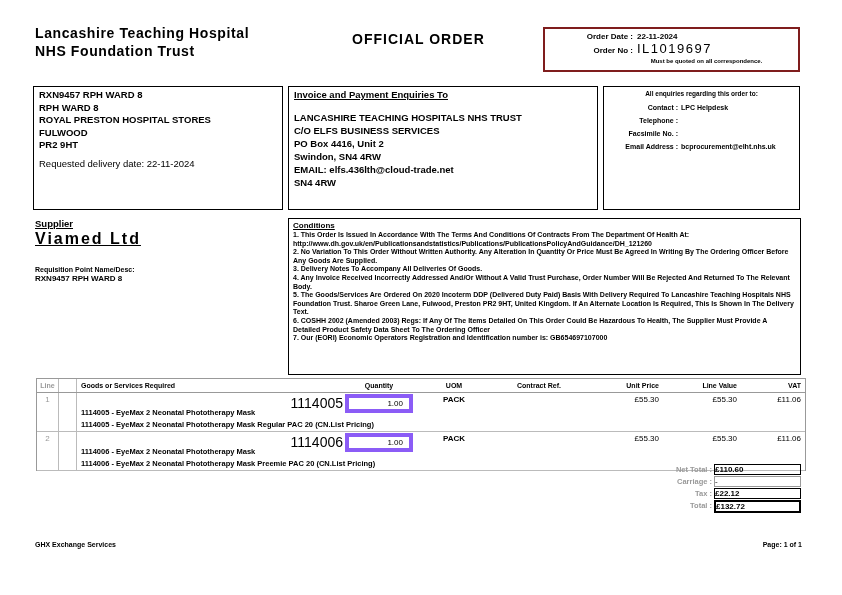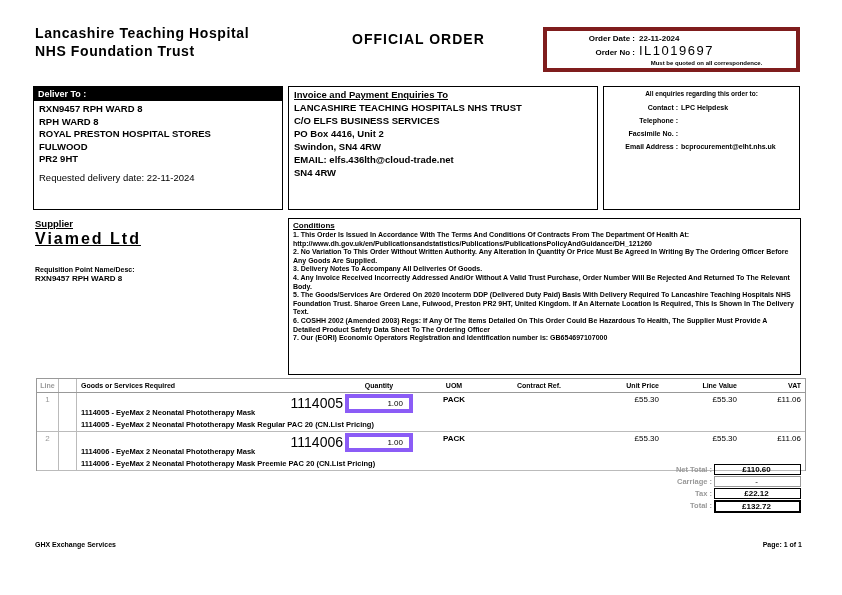--- a/index.html
+++ b/index.html
@@ -3,36 +3,36 @@
 <meta charset="utf-8">
 <style>
   html,body{margin:0;padding:0;background:#fff;}
   .page{
     position:relative;width:842px;height:595px;background:#fff;
     font-family:"Liberation Sans",sans-serif;color:#000;overflow:hidden;border-radius:31px;
   }
   
   .org-name{position:absolute;left:35px;top:24px;font-size:14px;font-weight:bold;letter-spacing:.6px;line-height:18px;}
   .doc-title{position:absolute;left:352px;top:31px;font-size:14px;font-weight:bold;letter-spacing:1px;}
-  .order-box{position:absolute;left:543px;top:27px;width:257px;height:45px;border:4px solid #7f1d1d;box-sizing:border-box;padding-top:3px;}
+  .order-box{position:absolute;left:543px;top:27px;width:257px;height:45px;border:2px solid #7f1d1d;box-sizing:border-box;padding-top:3px;}
   .order-row{display:grid;grid-template-columns:88px auto;column-gap:4px;align-items:baseline;}
   .order-label{font-size:8px;font-weight:bold;text-align:right;}
   .order-val{font-size:8px;font-weight:bold;}
   .order-no-val{font-size:13px;font-weight:normal;letter-spacing:1.5px;}
   .order-note{font-size:6px;font-weight:bold;text-align:center;padding-left:70px;margin-top:2px;}
   
   .deliver-box{position:absolute;left:33px;top:86px;width:250px;height:124px;border:1px solid #000;box-sizing:border-box;}
   .deliver-title{background:#000;color:#fff;font-size:9px;font-weight:bold;padding:2px 4px;}
   .deliver-lines{padding:2px 5px 0 5px;font-size:9.5px;font-weight:bold;line-height:12.5px;}
   .req-date{font-size:9.5px;font-weight:normal;padding:6px 5px 0 5px;}
   
   .invoice-box{position:absolute;left:288px;top:86px;width:310px;height:124px;border:1px solid #000;box-sizing:border-box;padding:2px 5px;}
   .invoice-title{font-size:9.5px;font-weight:bold;text-decoration:underline;}
   .invoice-line{font-size:9.5px;font-weight:bold;line-height:13px;}
-  .invoice-line.first{margin-top:1px;}
+  .invoice-line.first{margin-top:11px;}
   
   .enq-box{position:absolute;left:603px;top:86px;width:197px;height:124px;border:1px solid #000;box-sizing:border-box;padding-top:3px;}
   .enq-title{font-size:6.5px;font-weight:bold;text-align:center;margin-bottom:4px;}
   .enq-row{display:grid;grid-template-columns:74px auto;column-gap:3px;line-height:13px;}
   .enq-label{font-size:7px;font-weight:bold;text-align:right;}
   .enq-val{font-size:7px;font-weight:bold;}
   
   .supplier-title{position:absolute;left:35px;top:218px;font-size:9.5px;font-weight:bold;text-decoration:underline;}
   .supplier-name{position:absolute;left:35px;top:230px;font-size:16px;font-weight:bold;letter-spacing:2px;text-decoration:underline;}
   .req-label{position:absolute;left:35px;top:266px;font-size:7px;font-weight:bold;}
@@ -59,21 +59,21 @@
   .cell-line{grid-row:1/4;color:#999;font-size:8px;text-align:center;border-right:1px solid #bbb;padding-top:2px;}
   .cell-spacer{grid-row:1/4;border-right:1px solid #bbb;}
   .cell-code{font-size:14px;padding-left:4px;padding-top:2px;text-align:right;}
   .qty-box{border:4px solid #8b5cf6;font-size:8px;text-align:right;height:11px;line-height:11px;margin:1px 2px 0 2px;padding-right:6px;}
   .cell-uom{font-size:8px;font-weight:bold;text-align:center;padding-top:2px;}
   .cell-money{font-size:8px;text-align:right;padding-top:2px;}
   .cell-desc{grid-column:3/10;font-size:7.5px;font-weight:bold;line-height:12px;padding-left:4px;}
   
   .totals{position:absolute;left:640px;top:464px;width:161px;display:grid;grid-template-columns:72px 87px;column-gap:2px;row-gap:1px;}
   .tot-label{color:#999;font-size:7.5px;font-weight:bold;text-align:right;line-height:11px;}
-  .tot-val{border:1px solid #000;font-size:8px;font-weight:bold;text-align:center;height:9px;line-height:9px;padding-right:2px;box-sizing:content-box;}
+  .tot-val{border:1px solid #000;font-size:8px;font-weight:bold;text-align:left;height:9px;line-height:9px;padding-right:2px;box-sizing:content-box;}
   .tot-val.carriage{border-color:#999;font-weight:normal;}
   .tot-val.grand{border:2px solid #000;font-weight:bold;}
   
   .footer-left{position:absolute;left:35px;top:541px;font-size:7px;font-weight:bold;}
   .footer-right{position:absolute;right:40px;top:541px;font-size:7px;font-weight:bold;}
 </style>
 </head>
 <body>
 
 <div class="page">
@@ -90,21 +90,20 @@
       <span class="order-val">22-11-2024</span>
     </div>
     <div class="order-row">
       <span class="order-label">Order No :</span>
       <span class="order-no-val">IL1019697</span>
     </div>
     <div class="order-note">Must be quoted on all correspondence.</div>
   </div>
 
   <div class="deliver-box">
-    <div class="deliver-title">Deliver To :</div>
     <div class="deliver-lines">
       <div>RXN9457 RPH WARD 8</div>
       <div>RPH WARD 8</div>
       <div>ROYAL PRESTON HOSPITAL STORES</div>
       <div>FULWOOD</div>
       <div>PR2 9HT</div>
     </div>
     <div class="req-date">Requested delivery date: 22-11-2024</div>
   </div>
 

